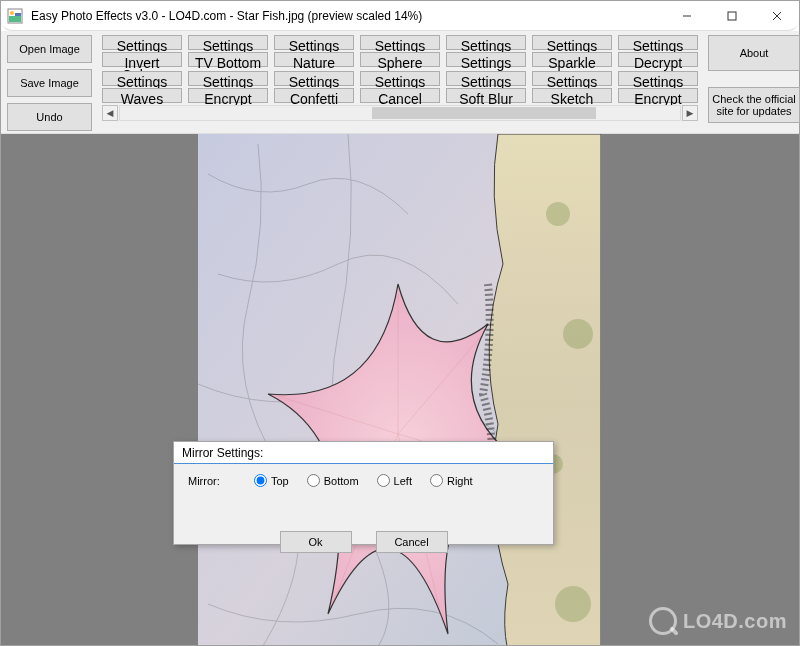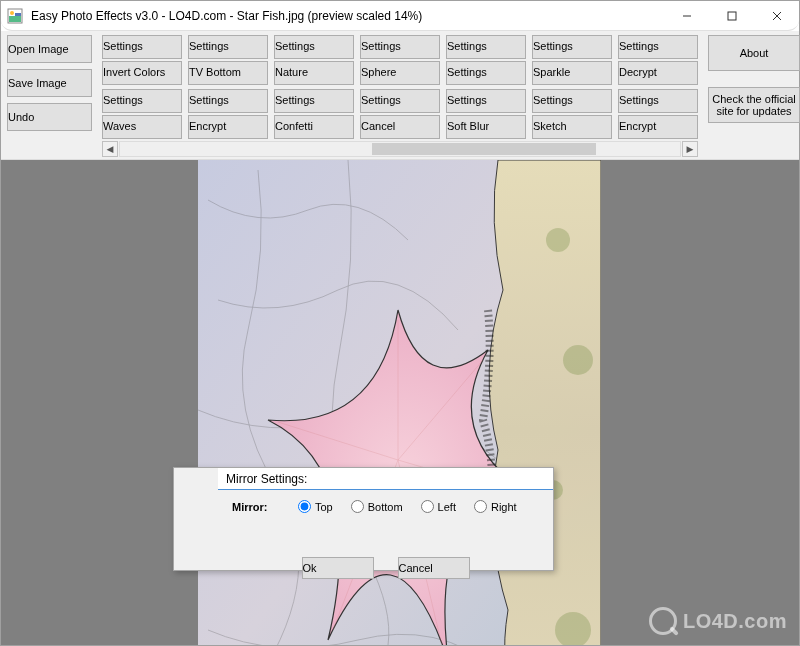--- a/index.html
+++ b/index.html
@@ -5,39 +5,39 @@
   * { box-sizing: border-box; margin: 0; padding: 0; }
   html, body { width: 800px; height: 646px; overflow: hidden; font-family: "Segoe UI", Tahoma, sans-serif; font-size: 11px; color: #000; }
   .window { width: 800px; height: 646px; background: #fff; border: 1px solid #a0a0a0; display: flex; flex-direction: column; }
   .titlebar { height: 30px; display: flex; align-items: center; background: #fff; border-bottom: 1px solid #e0e0e0; border-radius: 11px; }
   .titlebar .app-icon { width: 16px; height: 16px; margin: 0 6px; display: inline-block; }
   .titlebar .title { flex: 1; font-size: 12px; color: #000; padding-left: 2px; }
   .win-ctrls { display: flex; height: 100%; }
   .win-btn { width: 45px; height: 100%; display: flex; align-items: center; justify-content: center; color: #333; }
   .toolbar { background: #f0f0f0; padding: 4px 6px 2px 6px; display: flex; gap: 10px; border-bottom: 1px solid #ddd; }
   .file-col { display: flex; flex-direction: column; gap: 6px; }
-  .btn { background: #e1e1e1; border: 1px solid #adadad; padding: 4px 0; text-align: left; cursor: default; font-size: 11px; }
+  .btn { background: #e1e1e1; border: 1px solid #adadad; padding: 4px 0; text-align: center; cursor: default; font-size: 11px; }
   .btn.file { width: 85px; height: 28px; line-height: 18px; }
   .effects-wrap { flex: 1; display: flex; flex-direction: column; }
   .effects-row { display: flex; gap: 6px; }
   .eff-col { display: flex; flex-direction: column; gap: 2px; width: 80px; }
-  .btn.eff { width: 80px; height: 24px; line-height: 12px; font-size: 11px; }
+  .btn.eff { width: 80px; height: 15px; line-height: 12px; font-size: 14px; }
   .right-col { display: flex; flex-direction: column; gap: 16px; }
   .btn.right { width: 92px; height: 36px; display:flex; align-items:center; justify-content:center; text-align:center; line-height:12px; }
   .hscroll { display: flex; align-items: center; height: 16px; margin-top: 2px; }
   .hs-btn { width: 16px; height: 16px; background: #f0f0f0; border: 1px solid #c0c0c0; display:flex; align-items:center; justify-content:center; font-size:9px; color:#555; }
   .hs-track { flex:1; height:16px; background: #efefef; border:1px solid #dcdcdc; margin:0 1px; position:relative; }
   .hs-thumb { position:absolute; left:45%; width:40%; top:1px; bottom:1px; background:#cdcdcd; }
   .canvas-area { flex:1; background:#808080; position:relative; overflow:hidden; }
   .photo { position:absolute; left:197px; top:0; width:403px; height:540px; }
-  .dialog { position:absolute; left:172px; top:307px; width:381px; height:104px; background:#f0f0f0; border:1px solid #a6a6a6; box-shadow: 2px 2px 6px rgba(0,0,0,0.25); padding-left: 44px; }
+  .dialog { position:absolute; left:172px; top:307px; width:381px; height:104px; background:#f0f0f0; border:1px solid #a6a6a6; box-shadow: 2px 2px 6px rgba(0,0,0,0.25); }
   .dlg-title { background:#fff; border-bottom:1px solid #4a90d9; height:22px; display:flex; align-items:center; padding:0 8px; font-size:12px; }
   .dlg-body { padding: 10px 14px 8px 14px; }
   .dlg-row { display:flex; align-items:center; gap:18px; margin-bottom:12px; }
-  .dlg-label { width:48px;font-weight:bold; }
+  .dlg-label { width:48px; }
   .radio-opt { display:flex; align-items:center; gap:4px; }
   .radio-opt input { margin:0; }
   .dlg-btns { display:flex; justify-content:center; gap:24px; }
   .btn.dlg { width:72px; height:22px;margin-top:32px; }
   .watermark { position:absolute; right:12px; bottom:10px; color:rgba(255,255,255,0.55); font-size:20px; font-weight:600; letter-spacing:0.5px; display:flex; align-items:center; gap:6px; }
   .wm-ring { width:28px; height:28px; border:3px solid rgba(255,255,255,0.55); border-radius:50%; position:relative; }
   .wm-ring::after { content:""; position:absolute; width:4px; height:10px; background:rgba(255,255,255,0.55); right:-2px; bottom:-4px; transform:rotate(-45deg); border-radius:2px; }
 </style>
 </head>
 <body>

